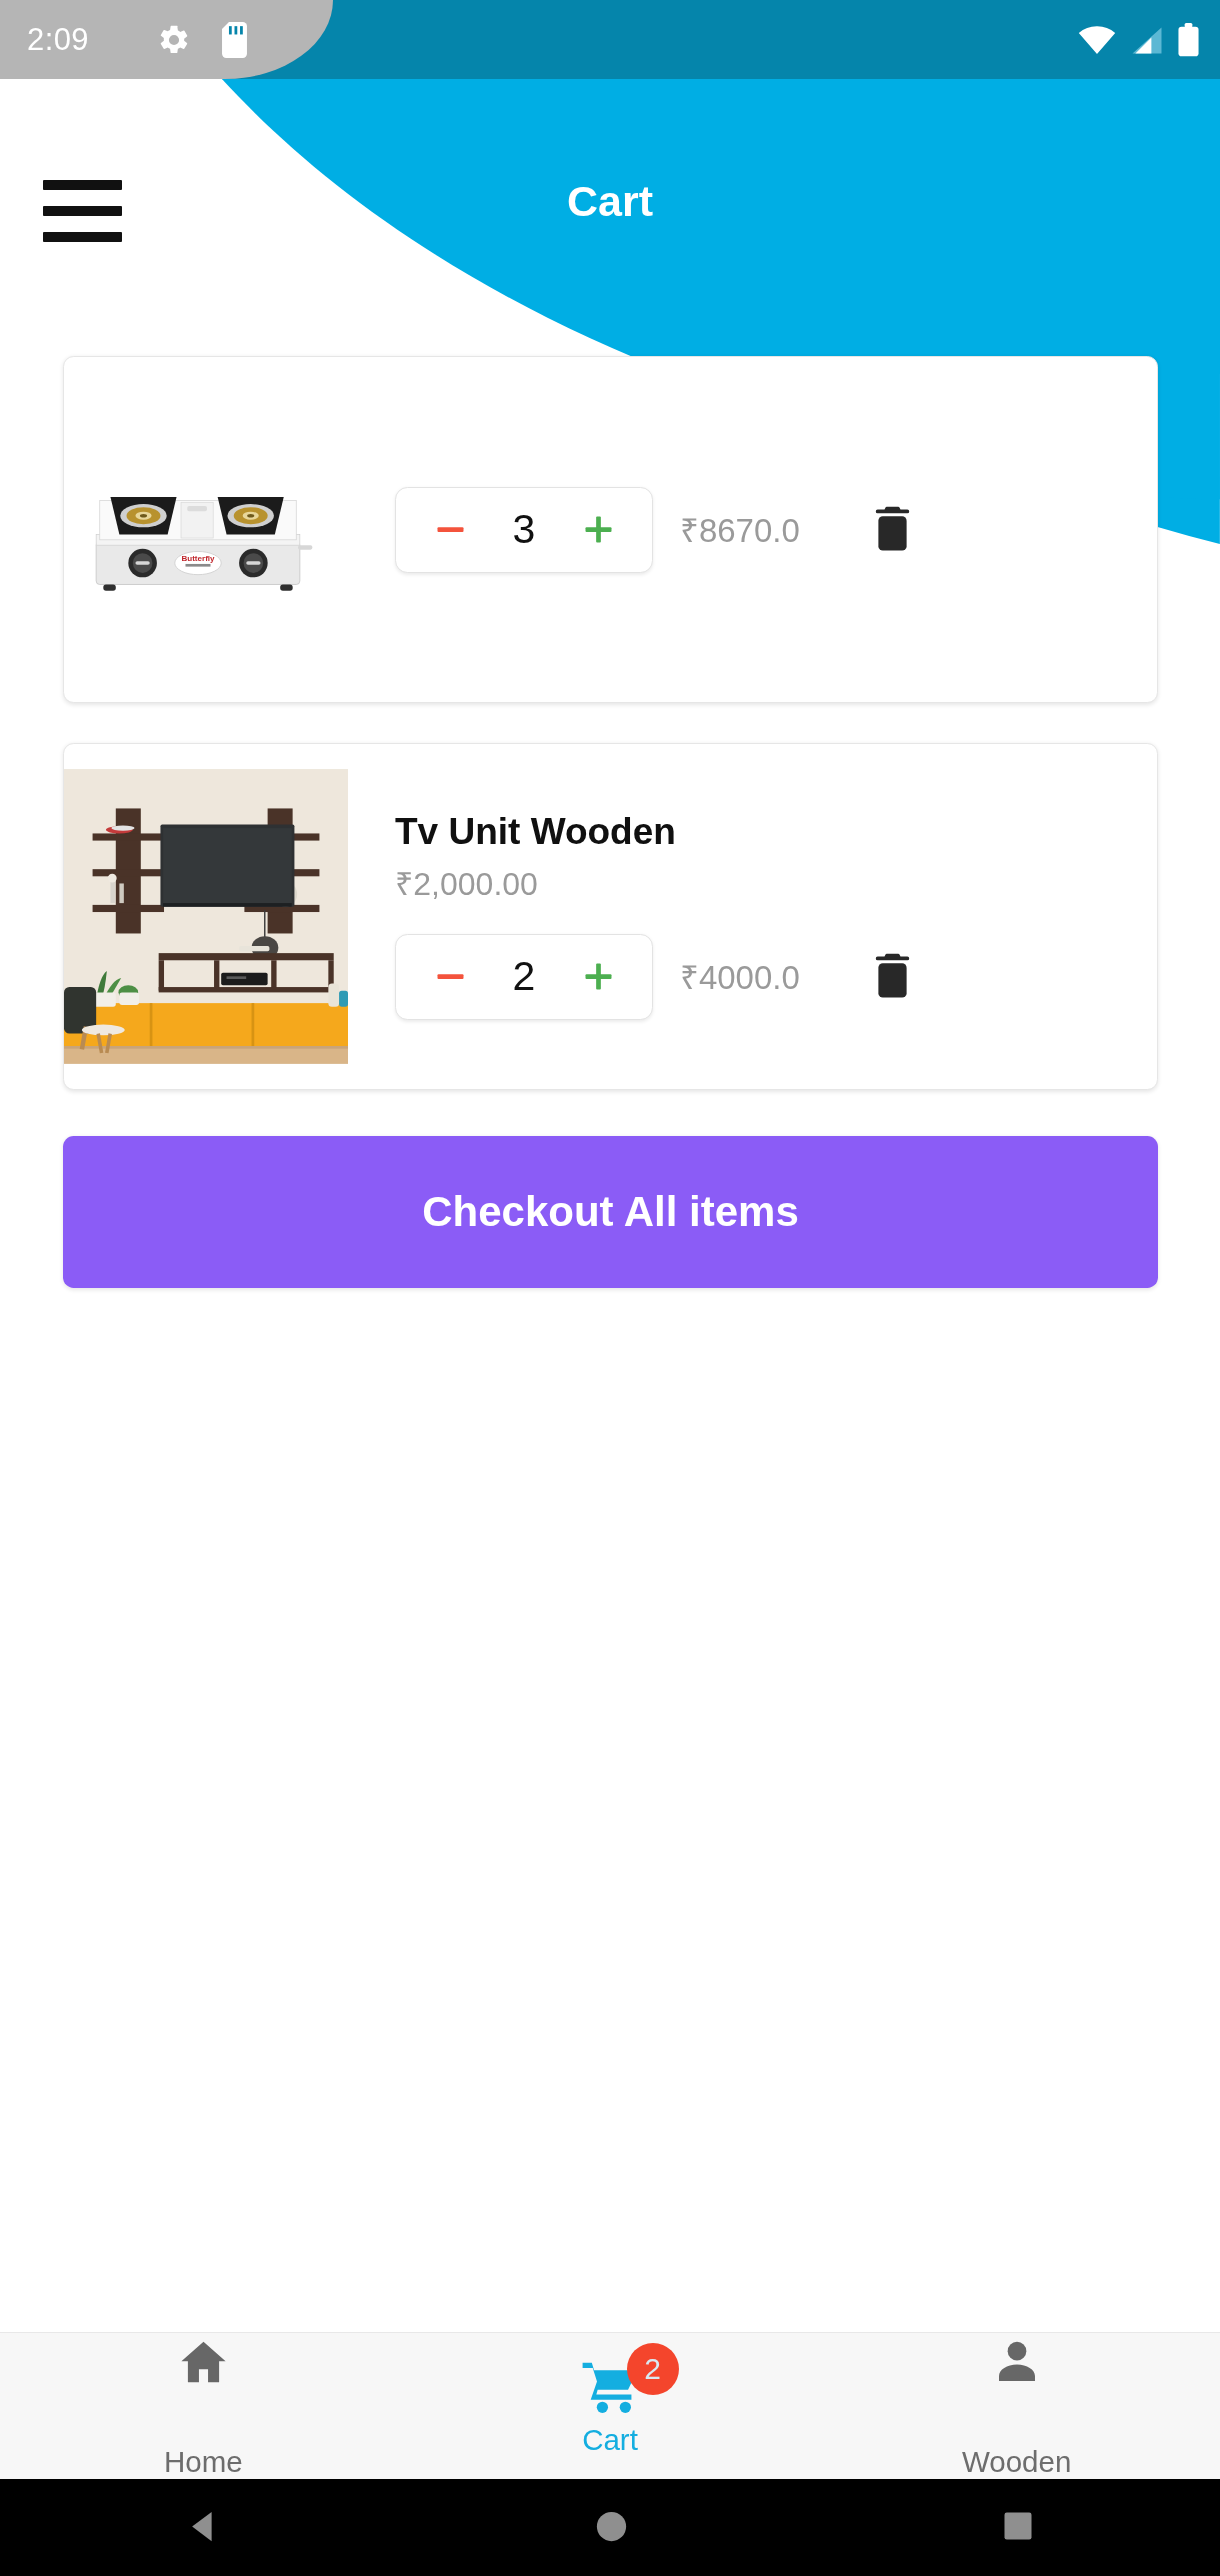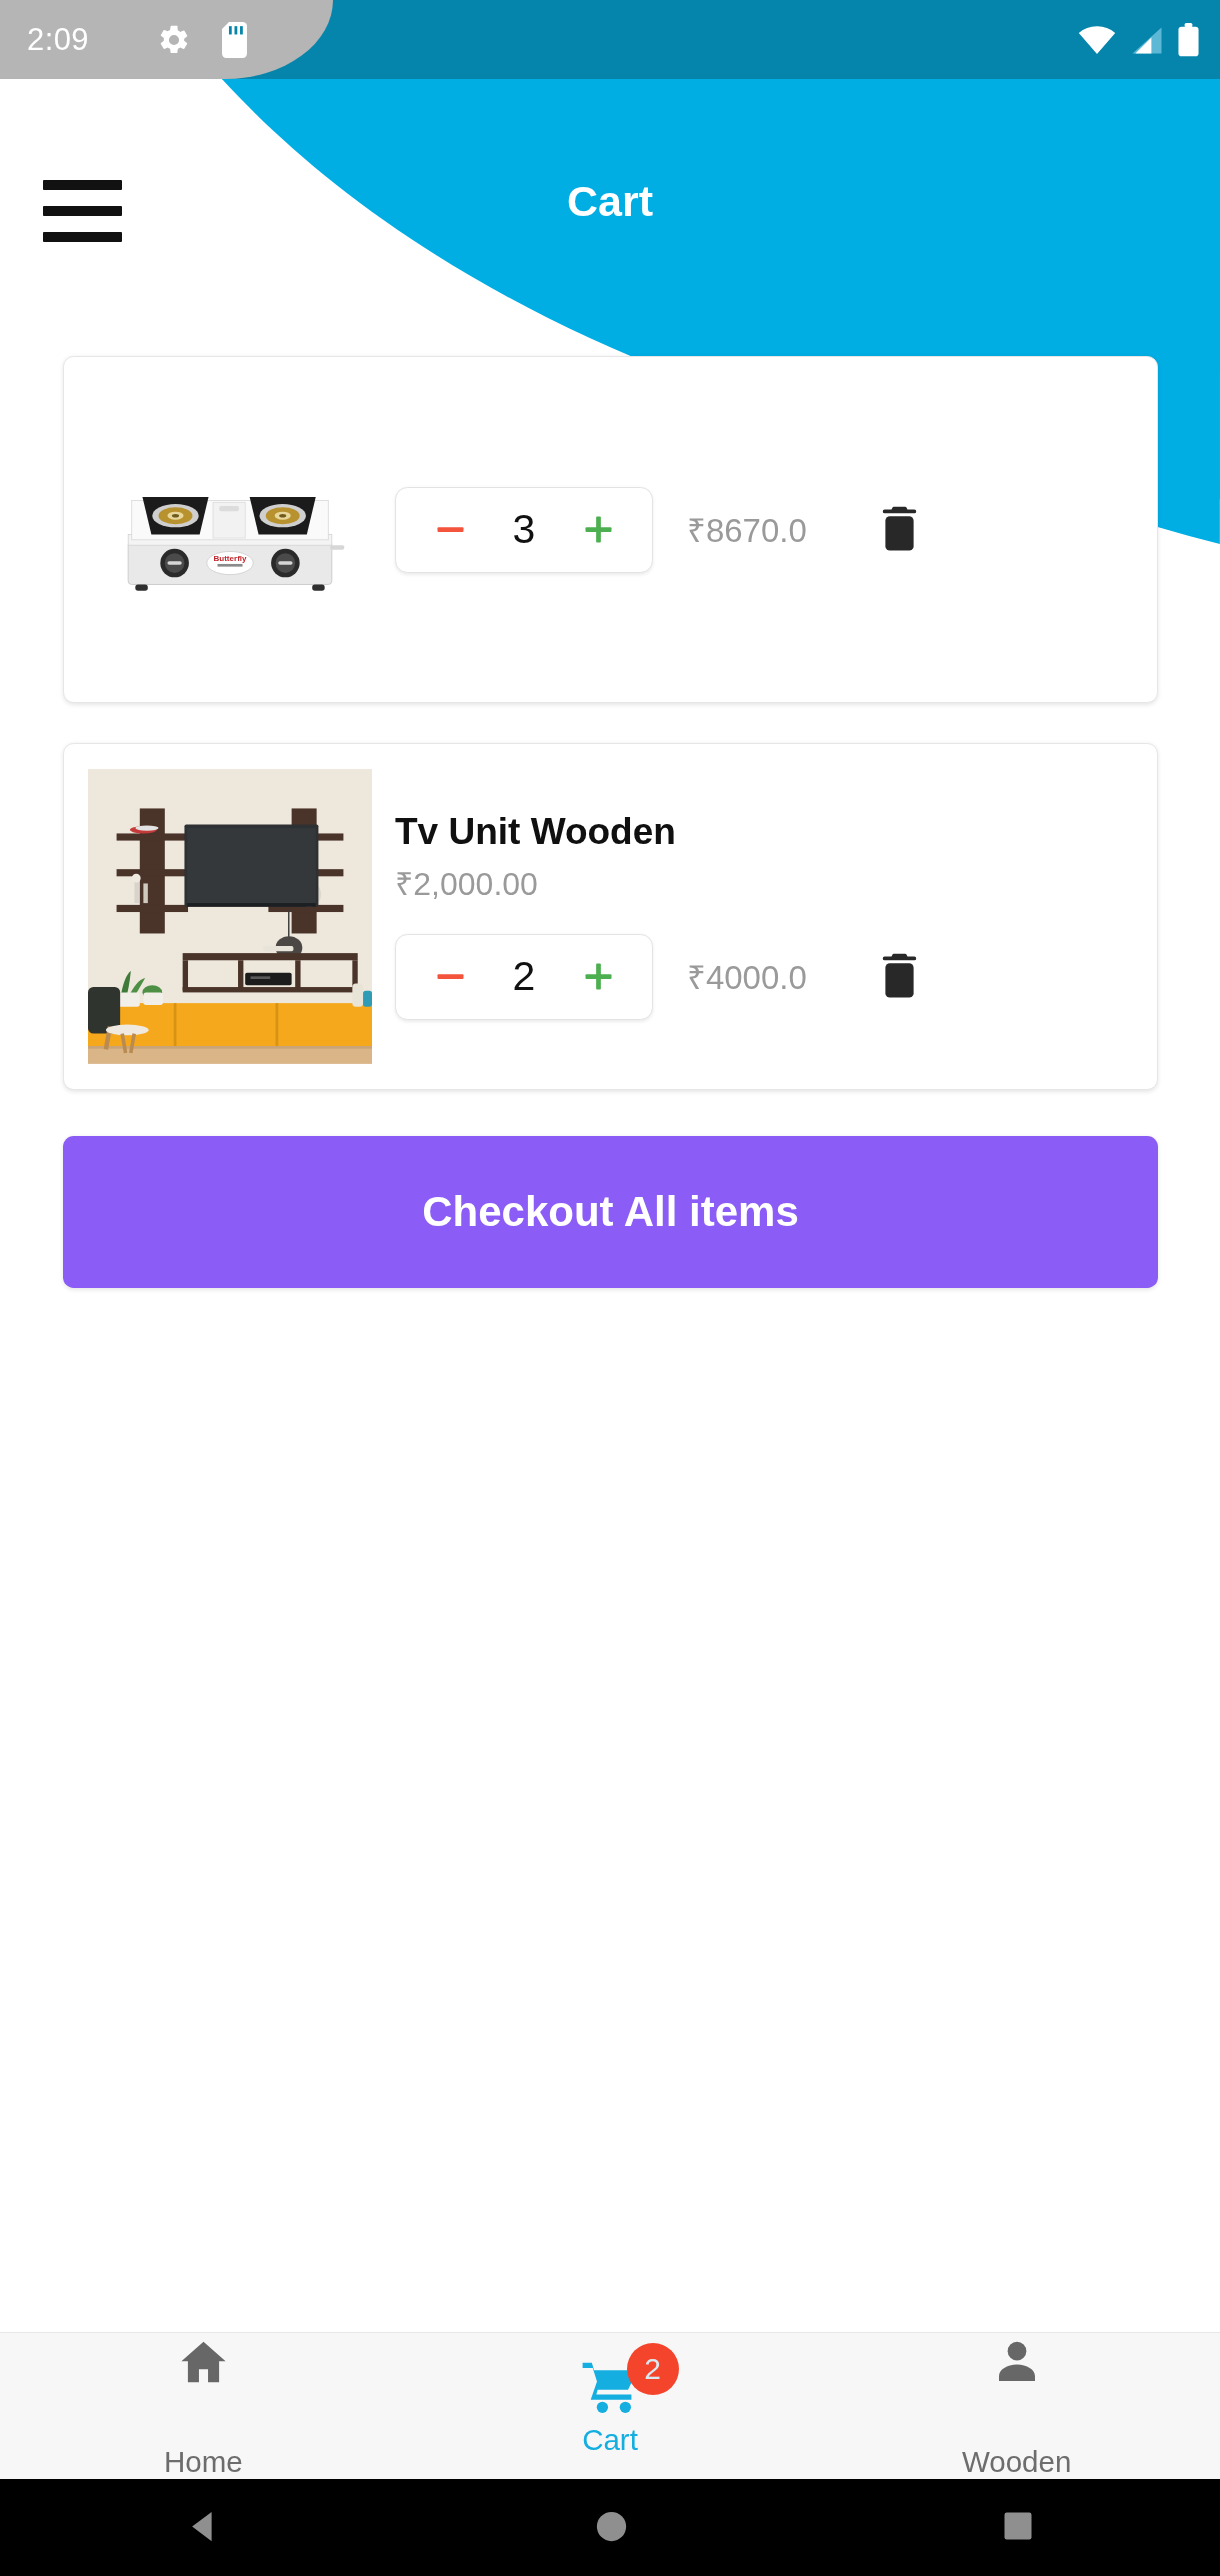--- a/index.html
+++ b/index.html
@@ -61,21 +61,21 @@
     position:absolute; left:63px; width:1095px;
     background:#ffffff; border:0.9px solid #e6e6e6; border-radius:10.7px;
     box-shadow:0 1.8px 4.5px rgba(0,0,0,0.10);
     display:flex; align-items:center;
   }
   .card-1 { top:277px; height:347px; }
   .card-2 { top:664px; height:347px; }
 
   .thumb-wrap {
     width:331px; height:100%;
-    display:flex; align-items:center; justify-content:center;
+    display:flex; align-items:center; 
     flex:0 0 331px;
   }
   .thumb { display:block; }
 
   .info { flex:1; padding-right:19.7px; }
   .prod-name {
     font-size:37px; font-weight:bold; color:#101010;
     line-height:1.05; margin-bottom:9px;
   }
   .prod-price { font-size:32px; color:#9a9a9a; margin-bottom:30px; }
@@ -84,21 +84,21 @@
   .stepper {
     width:258px; height:86px; background:#fff;
     border:0.9px solid #e3e3e3; border-radius:12.5px;
     box-shadow:0 1.8px 3.6px rgba(0,0,0,0.08);
     display:flex; align-items:center; justify-content:space-between;
     padding:0 29px; margin-right:27px;
   }
   .minus-btn { width:50px; display:flex; align-items:center; justify-content:center; }
   .plus-btn  { width:50px; display:flex; align-items:center; justify-content:center; }
   .qty-val { font-size:41px; color:#111; }
-  .line-total { font-size:33px; color:#9a9a9a; min-width:170px;margin-left:7px; }
+  .line-total { font-size:33px; color:#9a9a9a; min-width:170px; }
   .trash-btn { margin-left:19.7px; display:flex; align-items:center; }
 
   
   .checkout {
     position:absolute; left:63px; top:1057px; width:1095px; height:152px;
     background:#8b5cf6; border:none; border-radius:10.7px;
     box-shadow:0 1.8px 4.5px rgba(0,0,0,0.10);
     color:#ffffff; font-size:42px; font-weight:bold;
     font-family:"Liberation Sans", sans-serif;
     display:flex; align-items:center; justify-content:center; cursor:pointer;

